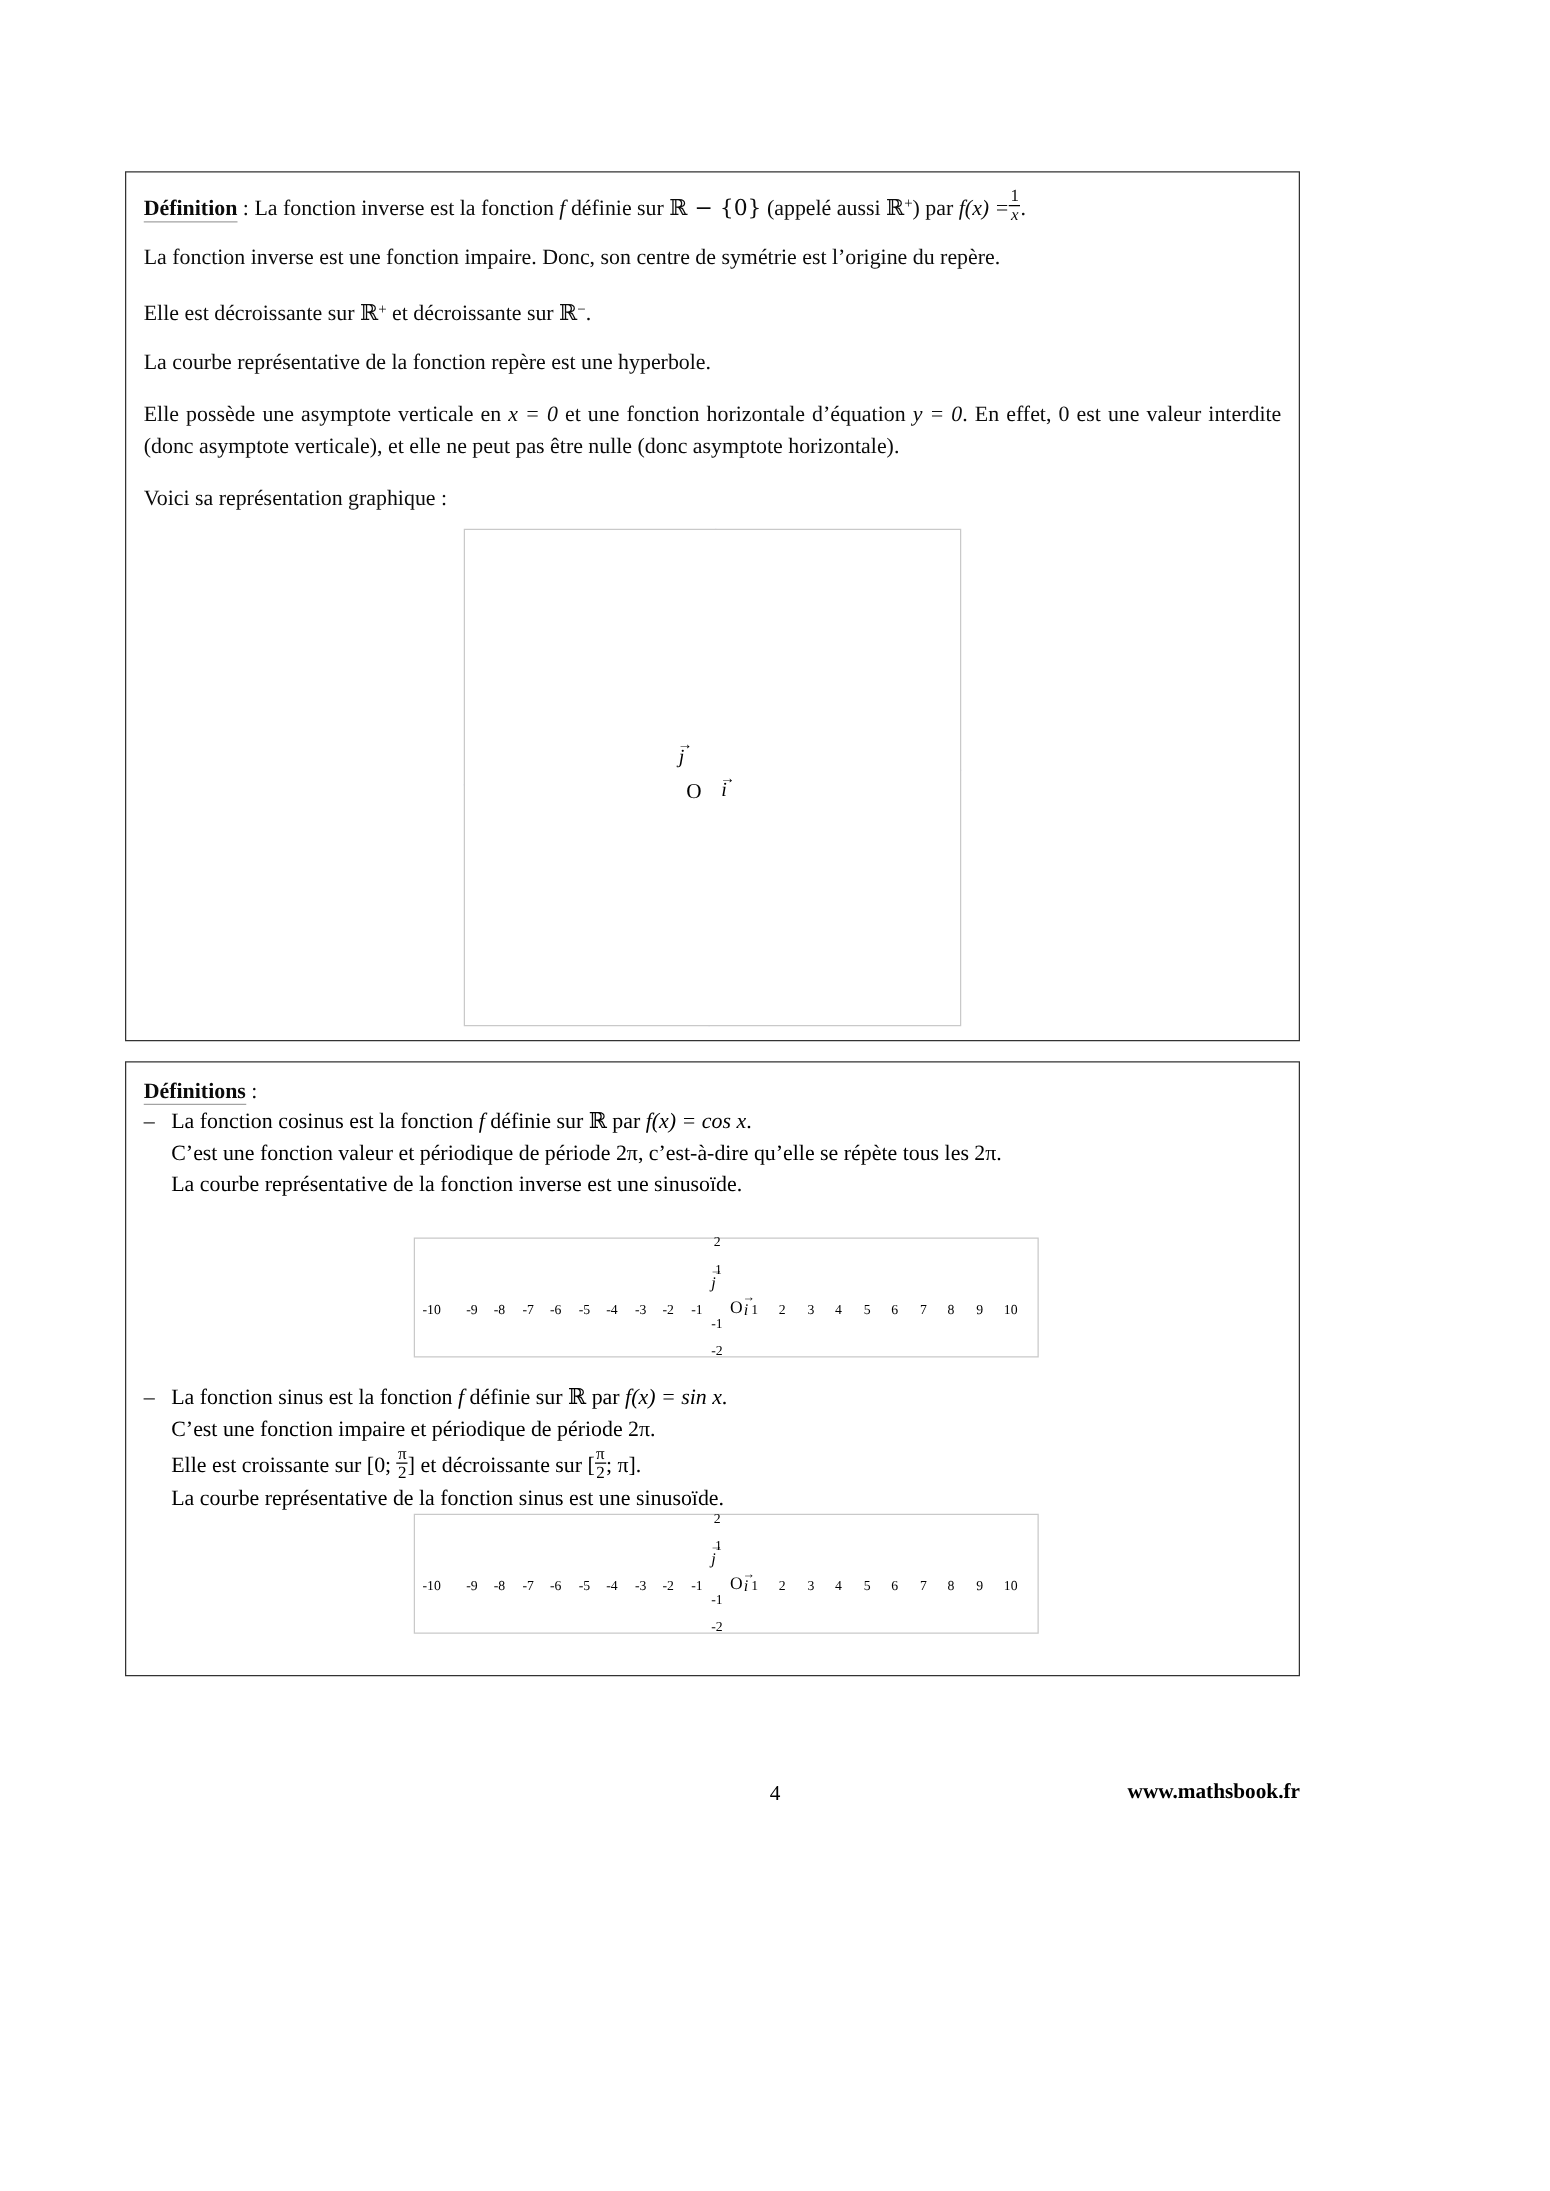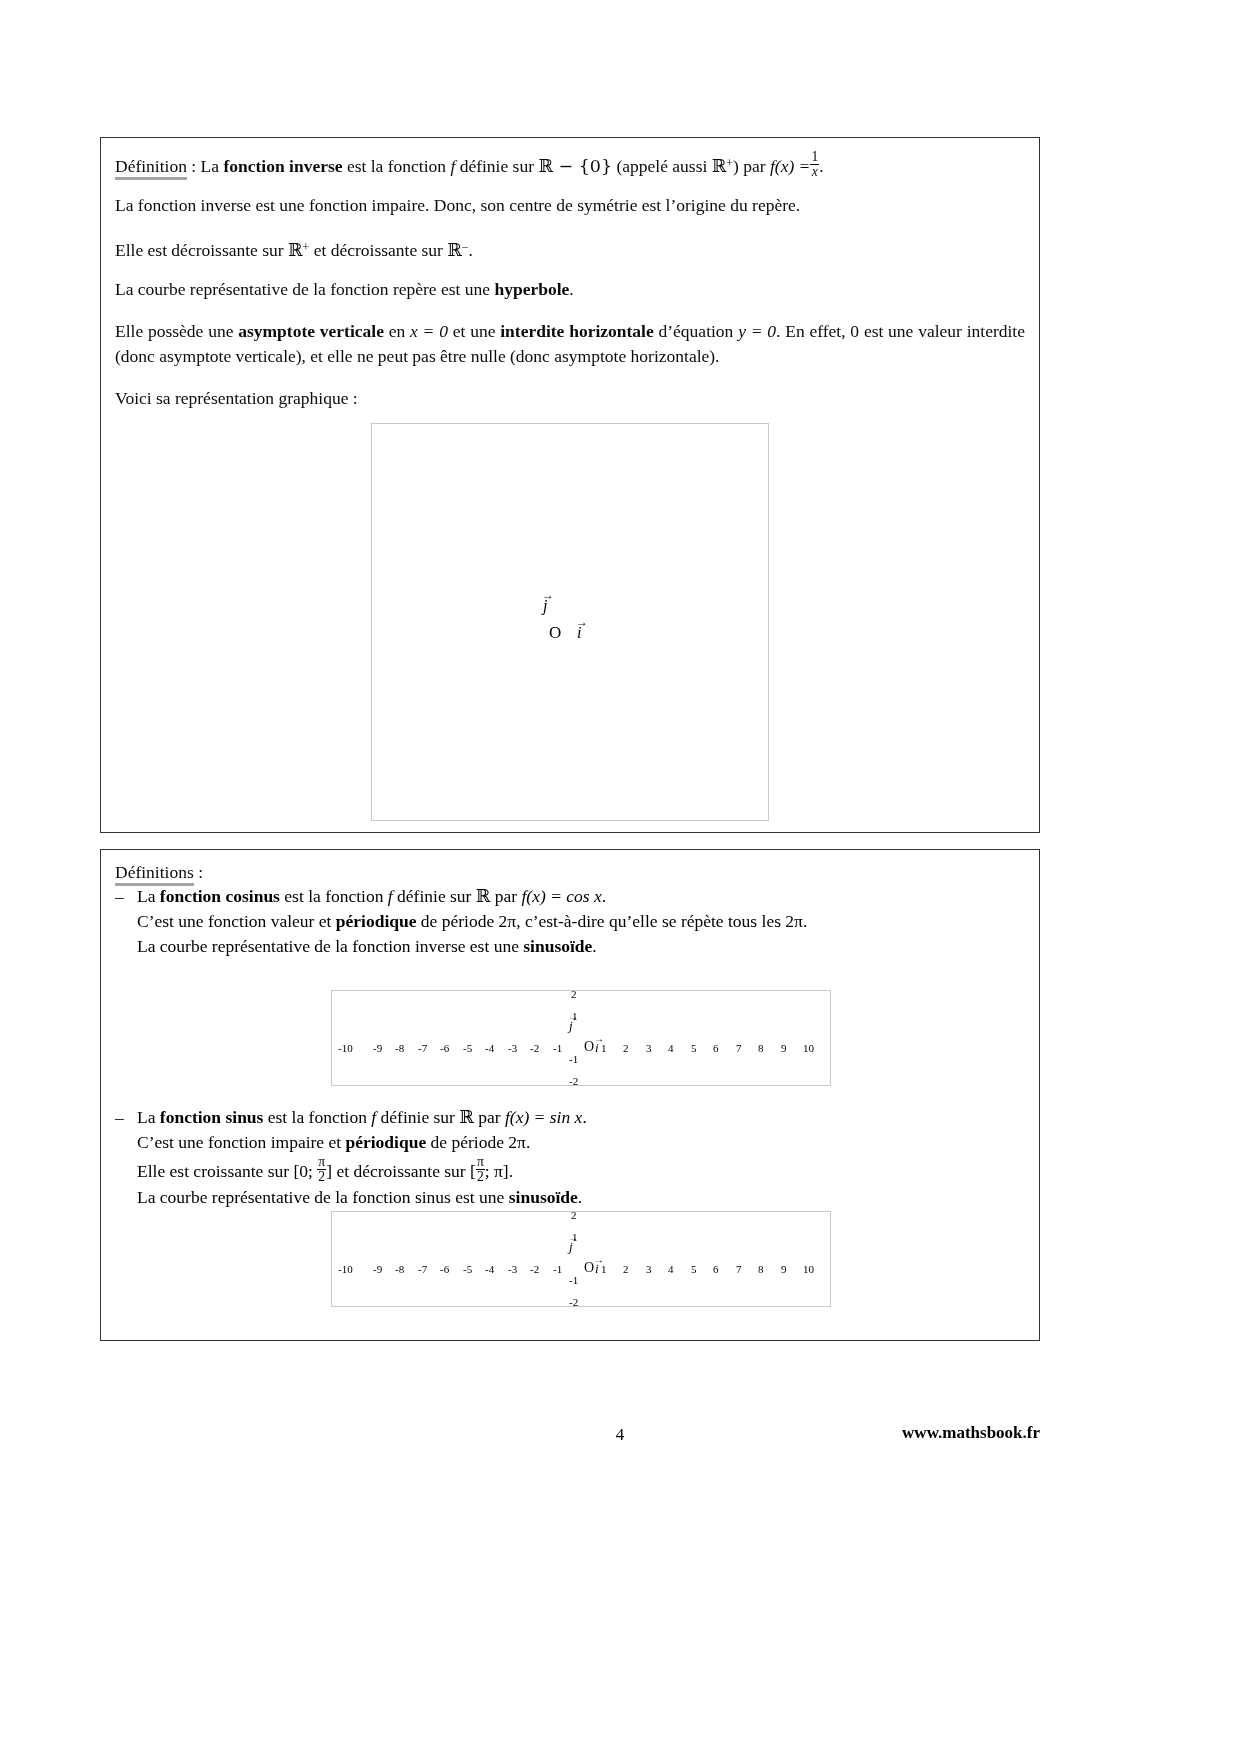--- a/index.html
+++ b/index.html
@@ -39,31 +39,31 @@
     width: 940px;
     height: 492px;
   }
   .para {
     position: absolute;
     font-size: 17.5px;
     line-height: 25px;
     text-align: justify;
     color: #0b0b0b;
   }
-  .bold { font-weight: bold; }
+  .bold { font-weight: normal; }
   .mathit {
     font-family: "Liberation Serif", "DejaVu Serif", serif;
     font-style: italic;
   }
   .blackboard {
     font-family: "DejaVu Serif", serif;
   }
   .underline-def {
-    font-weight: normal;
-    border-bottom: 3px solid #a3a3a3;
+    font-weight: bold;
+    border-bottom: 1px solid #a3a3a3;
     padding-bottom: 1px;
   }
   .frac {
     display: inline-block;
     vertical-align: -0.32em;
     text-align: center;
     font-size: 0.78em;
     line-height: 1.05;
   }
   .frac .num { display: block; border-bottom: 1px solid #000; padding: 0 1px; }
@@ -131,21 +131,21 @@
       <span>Elle est décroissante sur </span><span class="blackboard">ℝ</span><span class="sup">+</span><span> et décroissante sur </span><span class="blackboard">ℝ</span><span class="sup">−</span><span>.</span>
     </div>
 
     <div class="para" style="left:14px; top:55px; width:908px;">La fonction inverse est une fonction impaire. Donc, son centre de symétrie est l’origine du repère.</div>
 
     <div class="para" style="left:14px; top:139px; width:908px;">
       <span>La courbe représentative de la fonction repère est une </span><span class="bold">hyperbole</span><span>.</span>
     </div>
 
     <div class="para" style="left:14px; top:181px; width:910px;">
-      <span>Elle possède une </span><span class="bold">asymptote verticale</span><span> en </span><span class="mathit">x = 0</span><span> et une </span><span class="bold">interdite horizontale</span><span> d’équation </span><span class="mathit">y = 0</span><span>. En effet, 0 est une valeur interdite (donc asymptote verticale), et elle ne peut pas être nulle (donc asymptote horizontale).</span>
+      <span>Elle possède une </span><span class="bold">asymptote verticale</span><span> en </span><span class="mathit">x = 0</span><span> et une </span><span class="bold">fonction horizontale</span><span> d’équation </span><span class="mathit">y = 0</span><span>. En effet, 0 est une valeur interdite (donc asymptote verticale), et elle ne peut pas être nulle (donc asymptote horizontale).</span>
     </div>
 
     <div class="para" style="left:14px; top:248px; width:908px;">Voici sa représentation graphique :</div>
 
     <div class="graphwrap" style="left:270px; top:285px; width:398px; height:398px;">
       <div class="graphframe" style="width:398px; height:398px;"></div>
       <svg width="398" height="398" viewBox="0 0 398 398">
 
         <g stroke="#b5b5b5" stroke-width="1">
           <line x1="6.4" y1="1" x2="6.4" y2="397"></line>

